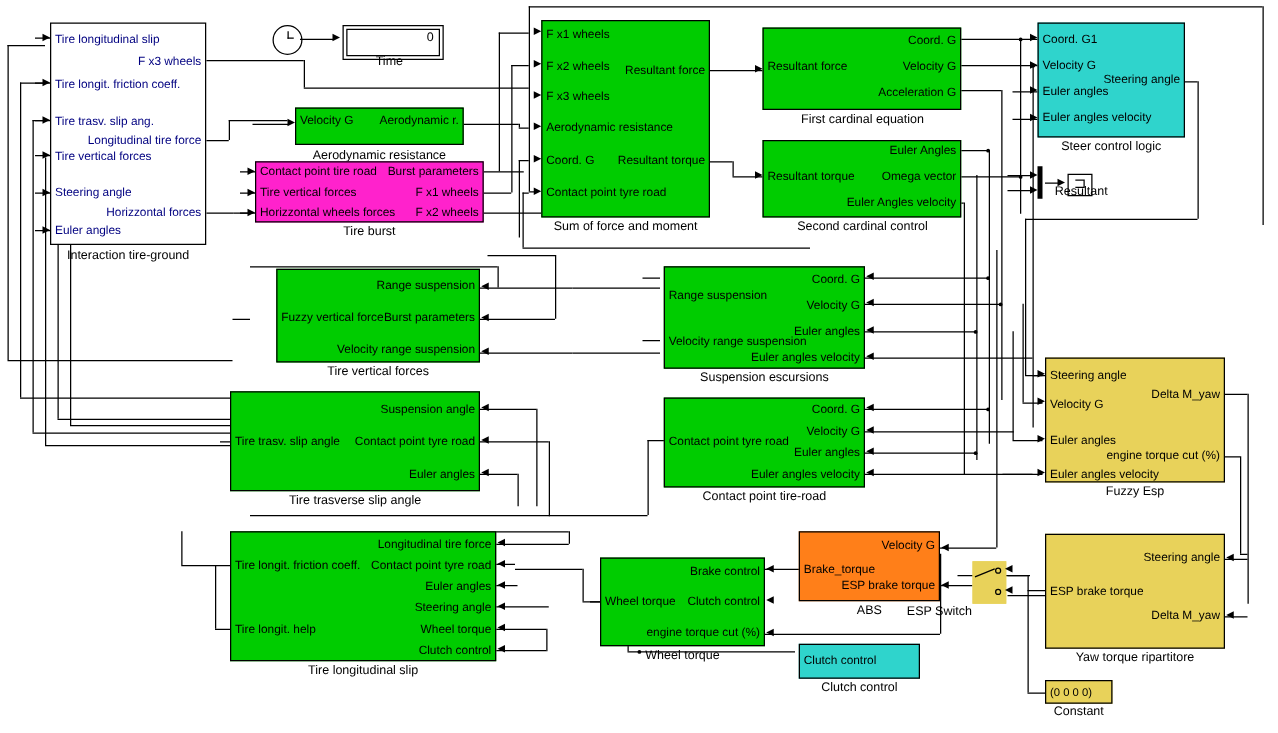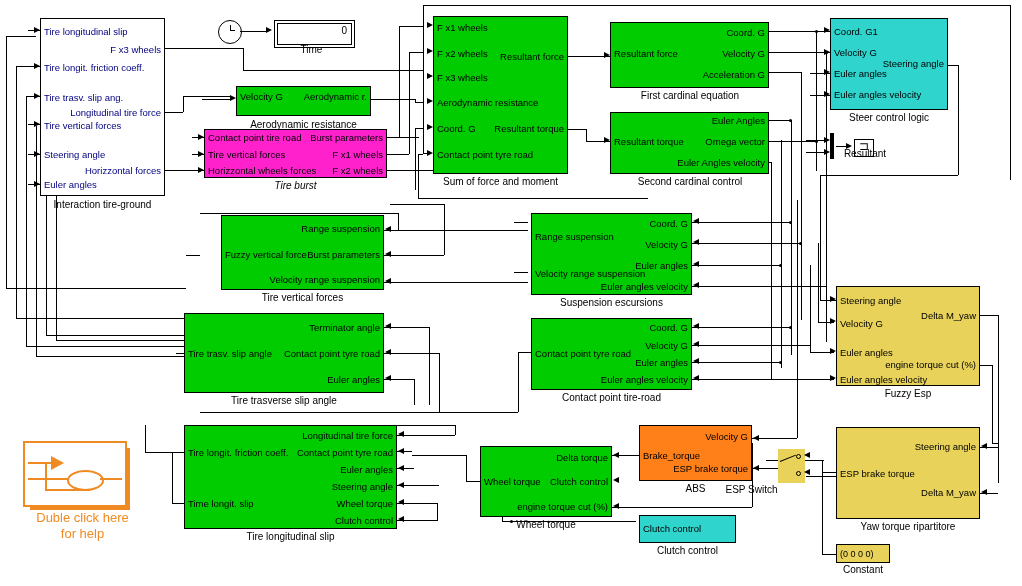--- a/index.html
+++ b/index.html
@@ -319,21 +319,21 @@
   <div class="arrow right" style="left:230px;top:95px;"></div>
 
   <div class="blk magenta" style="left:204px;top:129px;width:183px;height:49px;">
     <span class="pin l" style="top:3px;">Contact point tire road</span>
     <span class="pin r" style="top:3px;">Burst parameters</span>
     <span class="pin l" style="top:20px;">Tire vertical  forces</span>
     <span class="pin r" style="top:20px;">F x1 wheels</span>
     <span class="pin l" style="top:36px;">Horizzontal wheels forces</span>
     <span class="pin r" style="top:36px;">F x2 wheels</span>
   </div>
-  <div class="cap" style="left:204px;top:180px;width:183px;font-style:italic;">Tire burst</div>
+  <div class="cap" style="left:204px;top:180px;width:183px;">Tire burst</div>
   <div class="arrow right" style="left:198px;top:134px;"></div>
   <div class="arrow right" style="left:198px;top:151px;"></div>
   <div class="arrow right" style="left:198px;top:167px;"></div>
 
   <div class="blk green" style="left:433px;top:16px;width:135px;height:158px;">
     <span class="pin l" style="top:6px;">F x1 wheels</span>
     <span class="pin l" style="top:32px;">F x2 wheels</span>
     <span class="pin r" style="top:35px;">Resultant force</span>
     <span class="pin l" style="top:56px;">F x3 wheels</span>
     <span class="pin l" style="top:81px;">Aerodynamic resistance</span>
@@ -408,21 +408,21 @@
     <span class="pin l" style="top:55px;">Velocity range suspension</span>
     <span class="pin r" style="top:68px;">Euler angles velocity</span>
   </div>
   <div class="cap" style="left:531px;top:297px;width:161px;">Suspension escursions</div>
   <div class="arrow left" style="left:693px;top:218px;"></div>
   <div class="arrow left" style="left:693px;top:239px;"></div>
   <div class="arrow left" style="left:693px;top:261px;"></div>
   <div class="arrow left" style="left:693px;top:282px;"></div>
 
   <div class="blk green" style="left:184px;top:313px;width:200px;height:80px;">
-    <span class="pin r" style="top:9px;">Terminator angle</span>
+    <span class="pin r" style="top:9px;">Suspension angle</span>
     <span class="pin l" style="top:35px;">Tire trasv.  slip angle</span>
     <span class="pin r" style="top:35px;">Contact point tyre road</span>
     <span class="pin r" style="top:61px;">Euler angles</span>
   </div>
   <div class="cap" style="left:184px;top:395px;width:200px;">Tire trasverse slip angle</div>
   <div class="arrow left" style="left:385px;top:323px;"></div>
   <div class="arrow left" style="left:385px;top:349px;"></div>
   <div class="arrow left" style="left:385px;top:375px;"></div>
 
   <div class="blk green" style="left:531px;top:318px;width:161px;height:72px;">
@@ -451,34 +451,34 @@
   <div class="arrow right" style="left:830px;top:318px;"></div>
   <div class="arrow right" style="left:830px;top:348px;"></div>
   <div class="arrow right" style="left:830px;top:375px;"></div>
 
   <div class="blk green" style="left:184px;top:425px;width:213px;height:104px;">
     <span class="pin r" style="top:5px;">Longitudinal tire force</span>
     <span class="pin l" style="top:22px;">Tire longit. friction coeff.</span>
     <span class="pin r" style="top:22px;">Contact point tyre road</span>
     <span class="pin r" style="top:39px;">Euler angles</span>
     <span class="pin r" style="top:56px;">Steering angle</span>
-    <span class="pin l" style="top:73px;">Time longit.  slip</span>
+    <span class="pin l" style="top:73px;">Tire longit.  help</span>
     <span class="pin r" style="top:73px;">Wheel torque</span>
     <span class="pin r" style="top:90px;">Clutch control</span>
   </div>
   <div class="cap" style="left:184px;top:531px;width:213px;">Tire longitudinal slip</div>
   <div class="arrow left" style="left:398px;top:431px;"></div>
   <div class="arrow left" style="left:398px;top:448px;"></div>
   <div class="arrow left" style="left:398px;top:465px;"></div>
   <div class="arrow left" style="left:398px;top:482px;"></div>
   <div class="arrow left" style="left:398px;top:499px;"></div>
   <div class="arrow left" style="left:398px;top:516px;"></div>
 
   <div class="blk green" style="left:480px;top:446px;width:132px;height:71px;">
-    <span class="pin r" style="top:6px;">Delta torque</span>
+    <span class="pin r" style="top:6px;">Brake control</span>
     <span class="pin l" style="top:30px;">Wheel torque</span>
     <span class="pin r" style="top:30px;">Clutch control</span>
     <span class="pin r" style="top:55px;">engine torque cut  (%)</span>
   </div>
   <div class="cap" style="left:480px;top:519px;width:132px;">Wheel torque</div>
   <div class="arrow left" style="left:613px;top:452px;"></div>
   <div class="arrow left" style="left:613px;top:477px;"></div>
   <div class="arrow left" style="left:613px;top:503px;"></div>
 
   <div class="blk orange" style="left:639px;top:425px;width:113px;height:56px;">
@@ -511,28 +511,14 @@
   </div>
   <div class="cap" style="left:836px;top:521px;width:144px;">Yaw torque ripartitore</div>
   <div class="arrow left" style="left:981px;top:443px;"></div>
   <div class="arrow left" style="left:981px;top:489px;"></div>
 
   <div class="blk yellow" style="left:836px;top:544px;width:54px;height:19px;">
     <span class="pin l" style="top:4px;font-size:9px;">(0  0  0  0)</span>
   </div>
   <div class="cap" style="left:828px;top:564px;width:70px;">Constant</div>
 
-  <div class="help" style="left:18px;top:438px;width:130px;height:110px;">
-    <div class="helpshadow" style="left:12px;top:10px;width:100px;height:62px;"></div>
-    <div class="helpbox" style="left:5px;top:3px;width:100px;height:62px;">
-      <div class="tri" style="left:26px;top:13px;"></div>
-      <div class="ell" style="left:42px;top:27px;width:33px;height:17px;"></div>
-      <div class="hline" style="left:3px;top:19px;width:26px;"></div>
-      <div class="hline" style="left:3px;top:35px;width:40px;"></div>
-      <div class="hline" style="left:75px;top:35px;width:22px;"></div>
-      <div class="hline" style="left:20px;top:46px;width:40px;"></div>
-      <div class="hline" style="left:20px;top:19px;width:2px;height:28px;"></div>
-    </div>
-    <div class="helptext" style="left:-8px;top:72px;width:145px;">Duble click here</div>
-    <div class="helptext" style="left:-8px;top:88px;width:145px;">for help</div>
-  </div>
 
 </div>
 
 </body></html>

